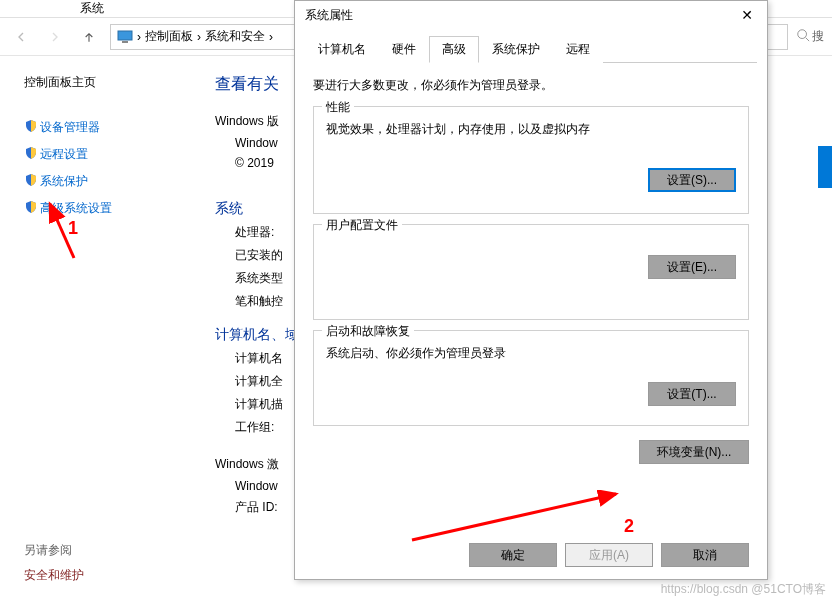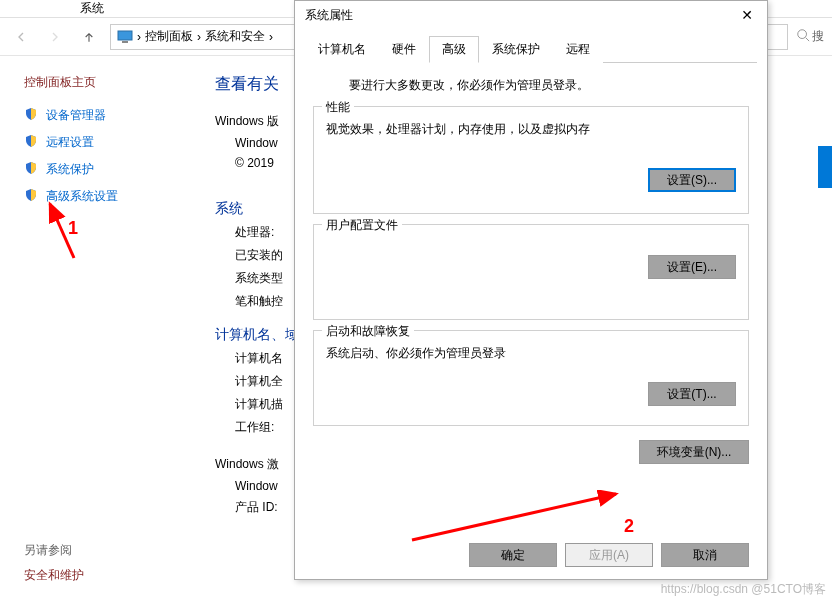--- a/index.html
+++ b/index.html
@@ -14,22 +14,22 @@
     .navbtn { width: 26px; height: 26px; display: flex; align-items: center; justify-content: center; color: #999; }
     .navbtn svg { width: 16px; height: 16px; }
     .breadcrumb { flex: 1; height: 26px; border: 1px solid #ccc; display: flex; align-items: center; padding: 0 6px; gap: 4px; }
     .crumb { display: flex; align-items: center; gap: 4px; }
     .search-area { display:flex; align-items:center; gap:2px; color:#666; }
     .search-icon svg { width:14px; height:14px; }
 
     
     .main { display: flex; height: calc(100% - 56px); }
     .sidebar { width: 195px; padding: 18px 0 0 24px; }
-    .sidebar-home { color: #7f1d1d; font-size: 12px; margin-bottom: 16px; }
-    .sidebar-item { display: flex; align-items: center; gap: 8px; margin-bottom: 10px; color: #0066cc; }
+    .sidebar-home { color: #000000; font-size: 12px; margin-bottom: 28px; }
+    .sidebar-item { display: flex; align-items: center; gap: 2px; margin-bottom: 10px; color: #0066cc; }
     .shield-icon svg { width: 14px; height: 14px; }
 
     .content { flex: 1; padding: 18px 0 0 20px; position: relative; }
     .heading { color: #003399; font-size: 16px; margin-bottom: 18px; }
     .section-title { color: #003399; font-size: 14px; margin: 6px 0; }
     .row-label { margin: 6px 0 6px 20px; font-size: 12px; }
 
     .see-also { position: absolute; bottom: 20px; left: 24px; }
     .see-also .hdr { color: #666; margin-bottom: 8px; }
     .see-also .lnk { color: #7f1d1d; }
@@ -38,21 +38,21 @@
     .winlogo div { background:#0078d7; width:14px; height:42px; }
 
     
     .dialog { position: absolute; left: 294px; top: 0; width: 474px; height: 580px; background: #fff; border: 1px solid #aaa; box-shadow: 2px 2px 6px rgba(0,0,0,0.2); }
     .dialog-title { height: 28px; display: flex; align-items: center; justify-content: space-between; padding: 0 10px; font-size: 12px; }
     .dialog-close { width: 20px; text-align: center; font-size: 14px; }
     .tabs { display: flex; margin: 6px 10px 0 10px; border-bottom: 1px solid #ccc; }
     .tab { padding: 4px 12px; border: 1px solid transparent; border-bottom: none; font-size: 12px; position: relative; top: 1px; background:#fff; }
     .tab.active { border-color: #ccc; border-bottom: 1px solid #fff; }
     .dialog-body { padding: 14px 18px; }
-    .admin-note { font-size: 12px; margin-bottom: 12px; margin-left: 36px; }
+    .admin-note { font-size: 12px; margin-bottom: 12px; }
     .group { border: 1px solid #d0d0d0; padding: 10px 12px 12px 12px; margin-bottom: 10px; position: relative; }
     .group-title { position: absolute; top: -8px; left: 8px; background: #fff; padding: 0 4px; font-size: 12px; }
     .group-desc { font-size: 12px; margin: 4px 0 14px 0; }
     .group-btn-row { display: flex; justify-content: flex-end; }
     .winbtn { min-width: 88px; height: 24px; border: 1px solid #999; background: #a3a3a3; font-size: 12px; padding: 0 12px; }
     .winbtn.focus { border: 2px solid #0078d7; }
     .winbtn.disabled { color: #999; background: #efefef; }
     .env-row { display:flex; justify-content:flex-end; margin: 14px 0 0 0; }
     .dialog-footer { position: absolute; bottom: 12px; right: 18px; display: flex; gap: 8px; }
 

